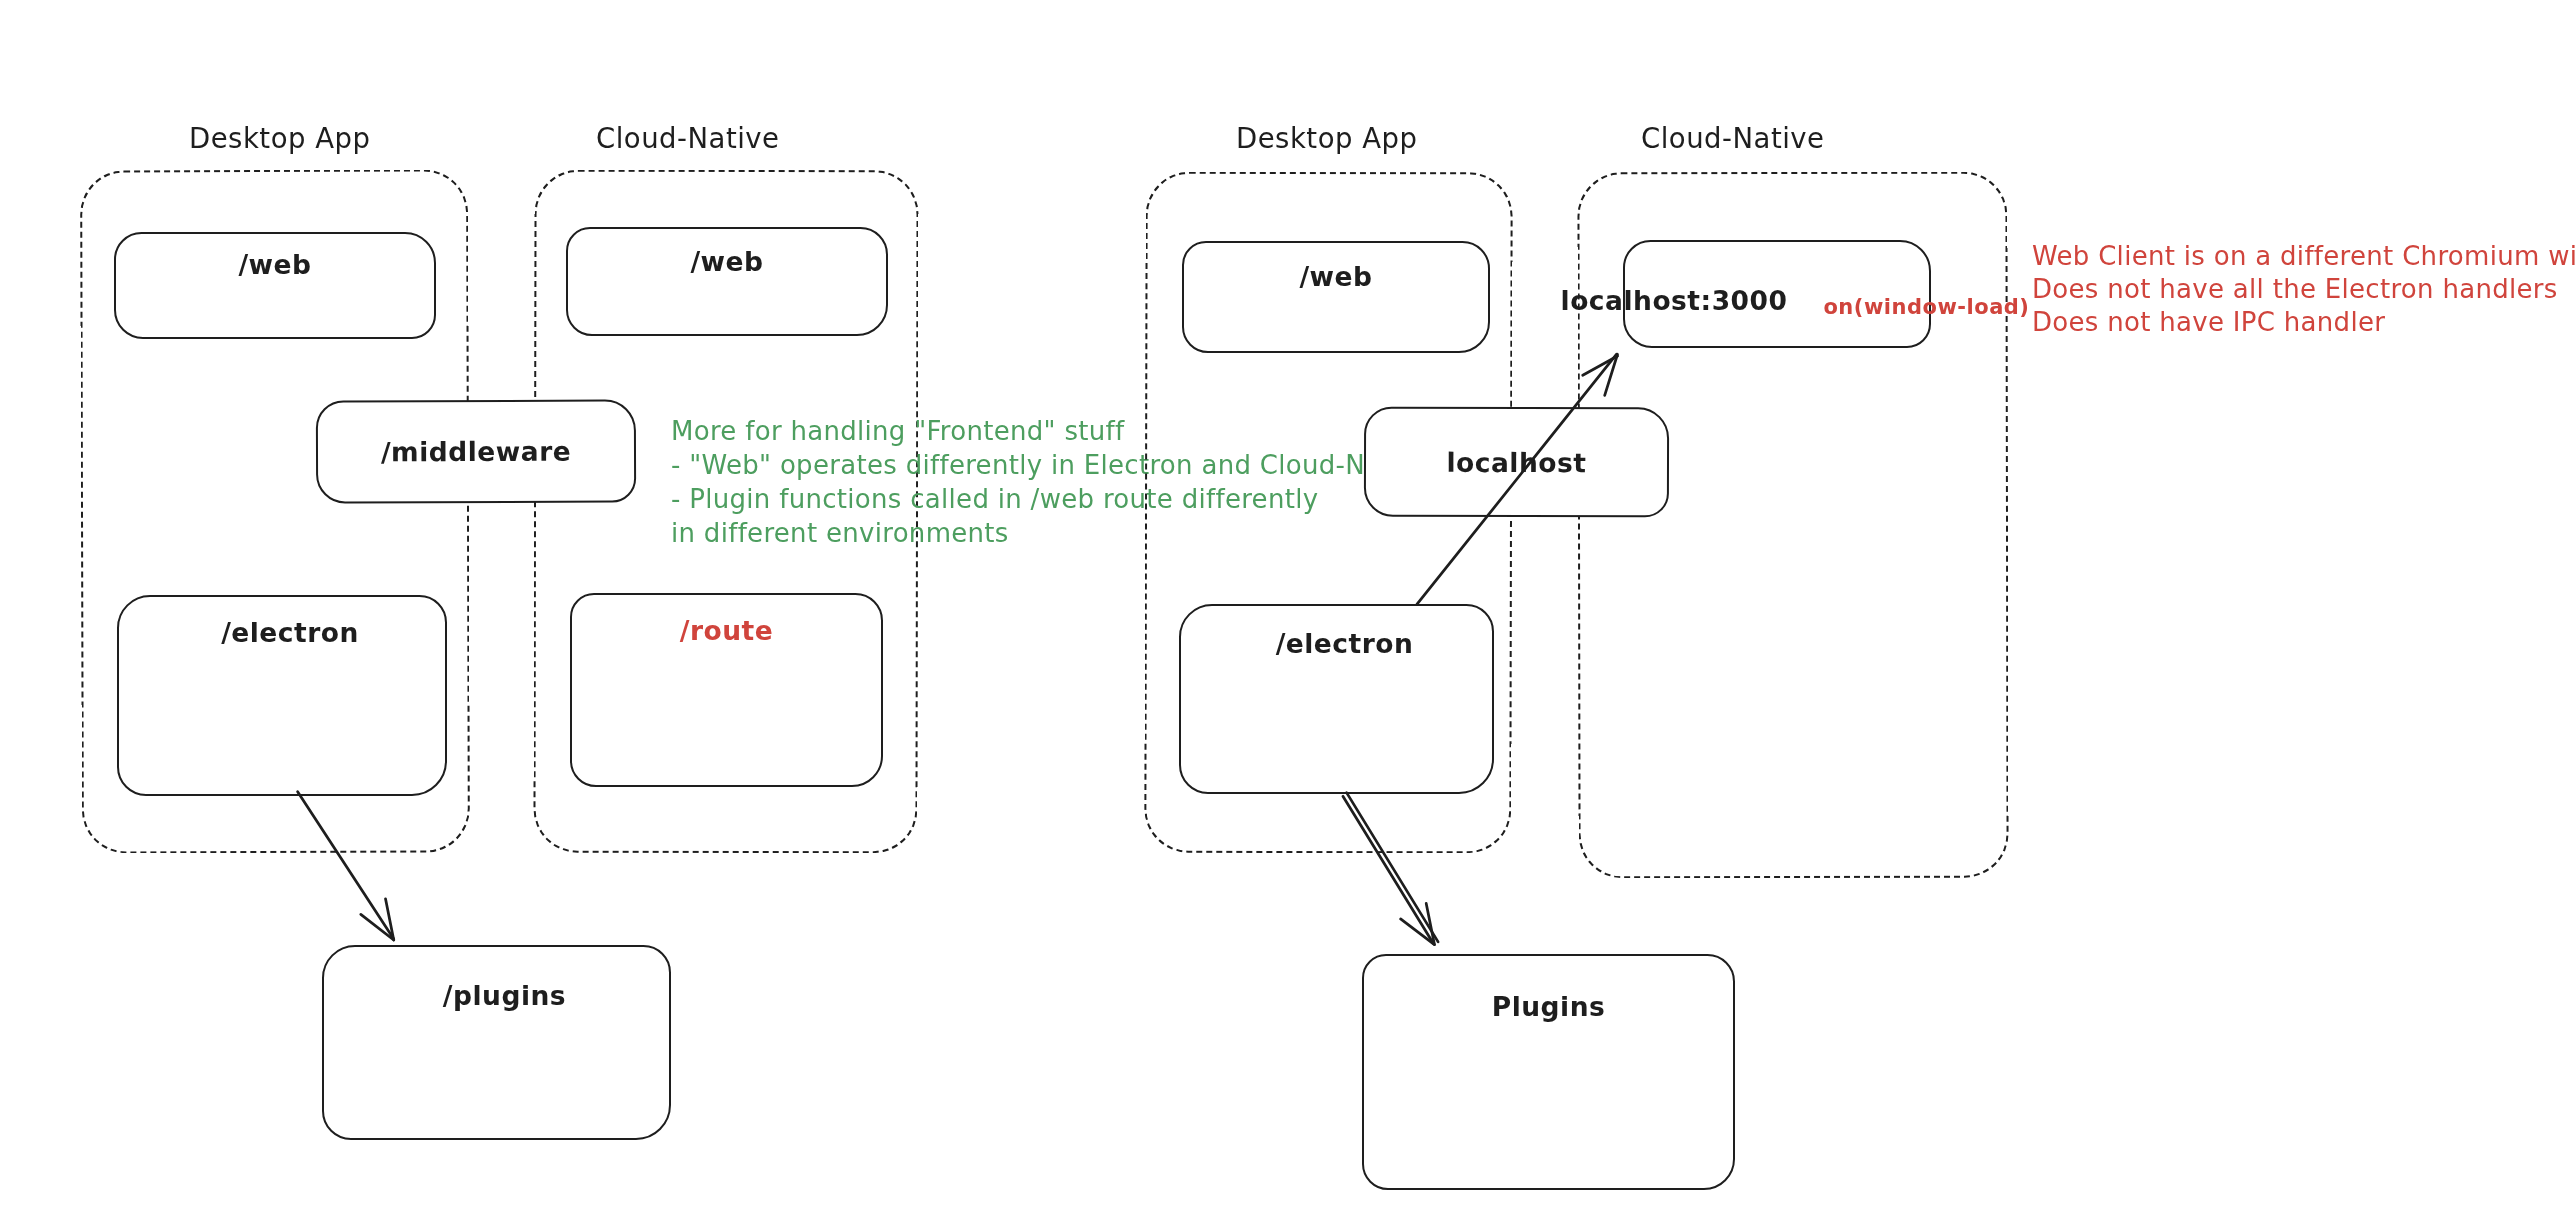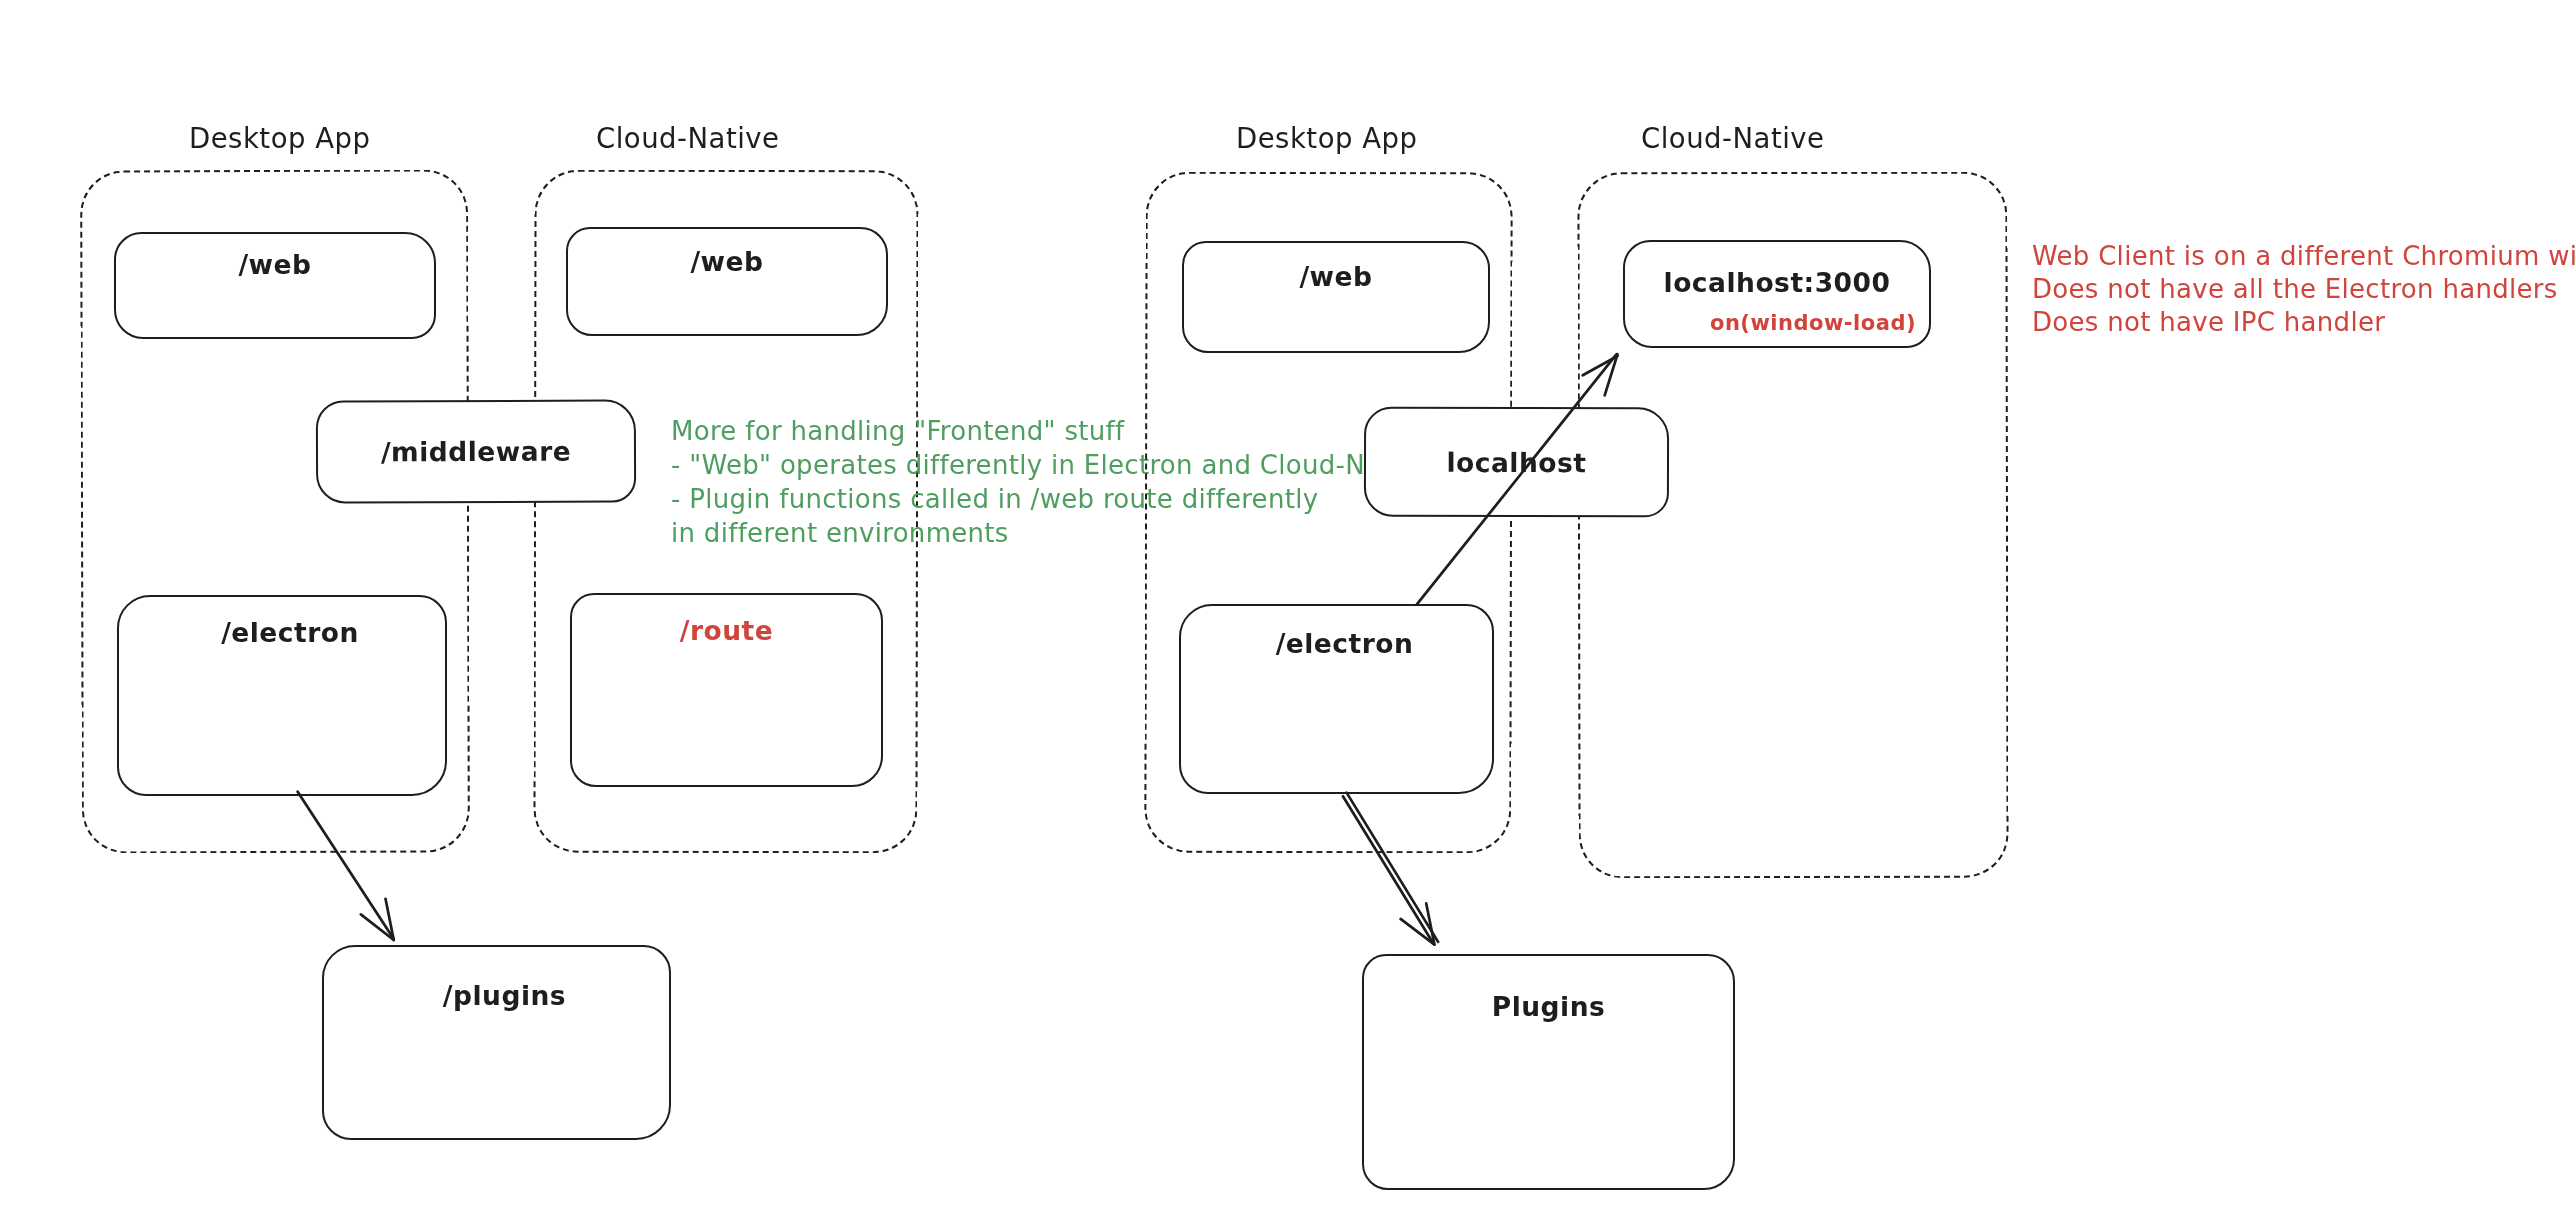--- a/index.html
+++ b/index.html
@@ -86,21 +86,21 @@
   <div class="group-label" style="left:1641px;top:122px;width:165px;">Cloud-Native</div>
 
   <div class="container" style="left:1145px;top:172px;width:363px;height:677px;transform:rotate(0.12deg);"></div>
 
   <div class="container" style="left:1578px;top:172px;width:426px;height:702px;transform:rotate(-0.1deg);"></div>
 
   <div class="node r2" style="left:1182px;top:241px;width:308px;height:112px;padding-top:18.3px;">
     <span class="node-label">/web</span>
   </div>
 
-  <div class="node r1" style="left:1623px;top:240px;width:308px;height:108px;padding-top:13px;flex-direction:column;align-items:center;">
+  <div class="node r1" style="left:1623px;top:240px;width:308px;height:108px;padding-top:13px;flex-direction:row;align-items:center;">
     <span class="node-label">localhost:3000</span>
     <span class="node-label red-text" style="transform:translateX(36px);margin-top:13px;font-size:21px;">on(window-load)</span>
   </div>
 
   <div class="node r1" style="left:1364px;top:407px;width:305px;height:110px;align-items:center;transform:rotate(0.15deg);">
     <span class="node-label">localhost</span>
   </div>
 
   <div class="node r3" style="left:1179px;top:604px;width:315px;height:190px;padding-top:22px;">
     <span class="node-label">/electron</span>

